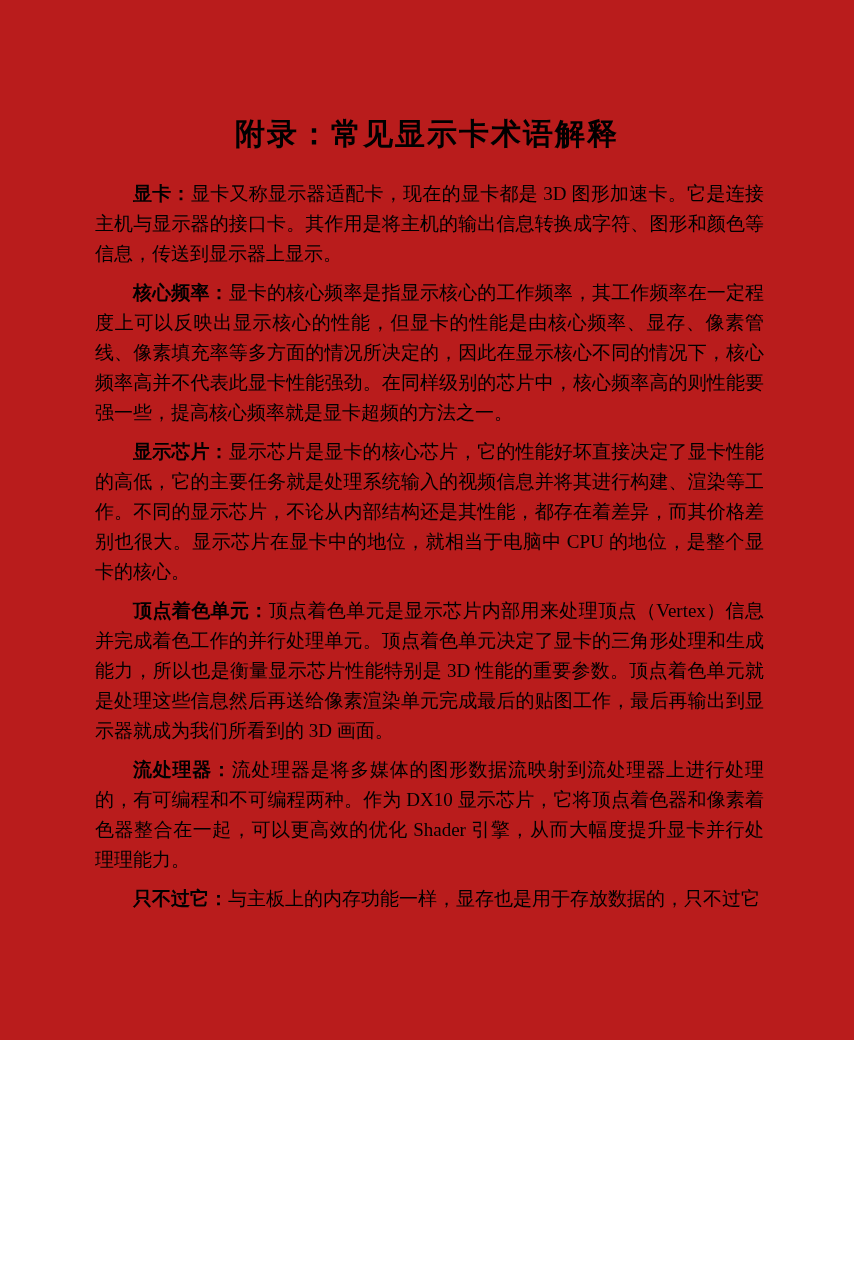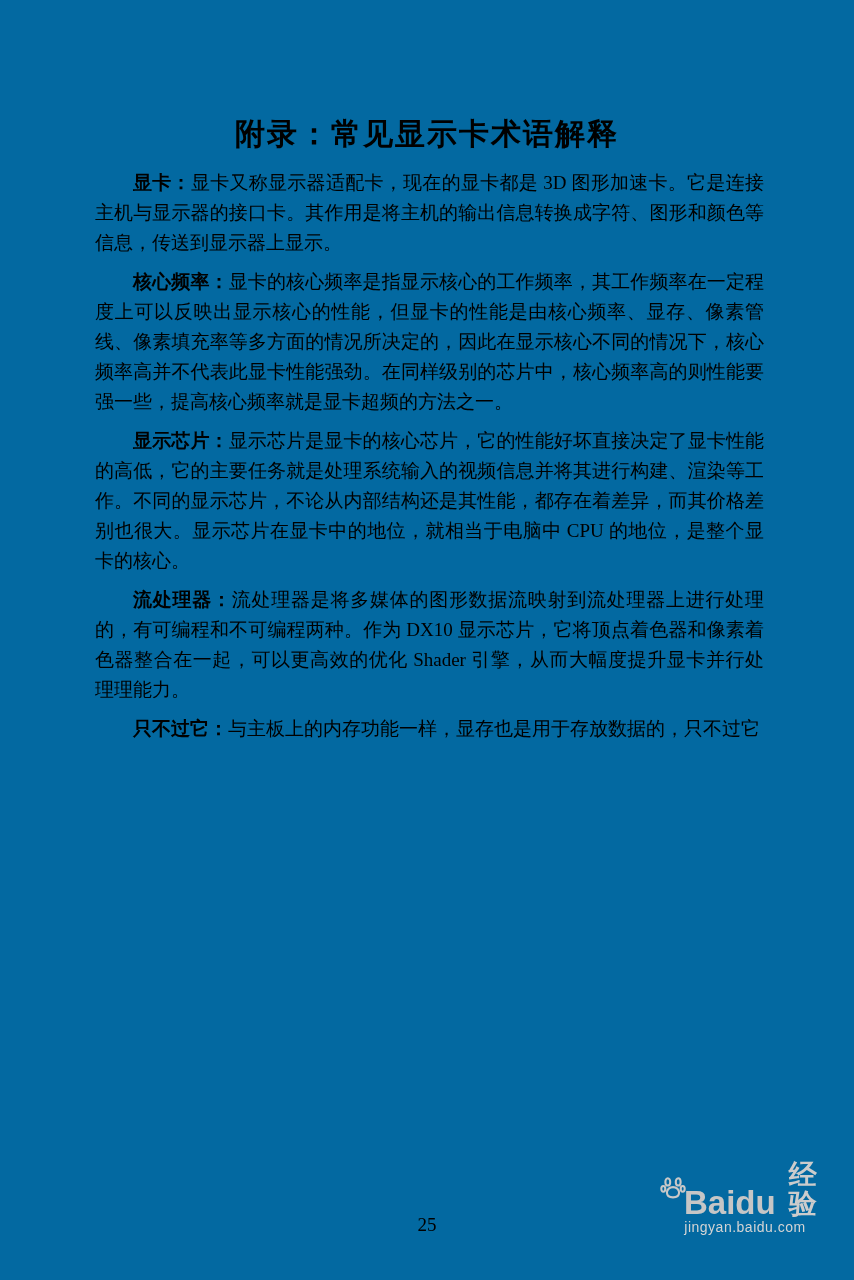--- a/index.html
+++ b/index.html
@@ -3,37 +3,37 @@
 <meta charset="utf-8">
 <style>
   html, body {
     margin: 0;
     padding: 0;
     background: #ffffff;
   }
   .page {
     position: relative;
     width: 854px;
-    height: 1280px;
-    background: #0369a1;
+    height: 1040px;
+    background: #b91c1c;
     overflow: hidden;
     font-family: "Liberation Serif", "DejaVu Serif", serif;
     color: #000000;
   }
   .doc-title {
     margin: 0;
     padding-top: 116px;
     font-size: 30px;
     line-height: 36px;
     font-weight: 700;
     text-align: center;
     letter-spacing: 2px;
   }
   .doc-body {
-    margin: 16px 90px 0 95px;
+    margin: 27px 90px 0 95px;
     font-size: 19px;
     line-height: 30px;
     text-align: justify;
   }
   .para {
     margin: 0 0 9px 0;
     text-indent: 2em;
   }
   .term {
     font-weight: 700;
@@ -98,20 +98,21 @@
   <h1 class="doc-title">附录：常见显示卡术语解释</h1>
 
   <div class="doc-body">
 
     <p class="para"><span class="term">显卡：</span><span>显卡又称显示器适配卡，现在的显卡都是 3D 图形加速卡。它是连接主机与显示器的接口卡。其作用是将主机的输出信息转换成字符、图形和颜色等信息，传送到显示器上显示。</span></p>
 
     <p class="para"><span class="term">核心频率：</span><span>显卡的核心频率是指显示核心的工作频率，其工作频率在一定程度上可以反映出显示核心的性能，但显卡的性能是由核心频率、显存、像素管线、像素填充率等多方面的情况所决定的，因此在显示核心不同的情况下，核心频率高并不代表此显卡性能强劲。在同样级别的芯片中，核心频率高的则性能要强一些，提高核心频率就是显卡超频的方法之一。</span></p>
 
     <p class="para"><span class="term">显示芯片：</span><span>显示芯片是显卡的核心芯片，它的性能好坏直接决定了显卡性能的高低，它的主要任务就是处理系统输入的视频信息并将其进行构建、渲染等工作。不同的显示芯片，不论从内部结构还是其性能，都存在着差异，而其价格差别也很大。显示芯片在显卡中的地位，就相当于电脑中 CPU 的地位，是整个显卡的核心。</span></p>
 
+    <p class="para"><span class="term">顶点着色单元：</span><span>顶点着色单元是显示芯片内部用来处理顶点（Vertex）信息并完成着色工作的并行处理单元。顶点着色单元决定了显卡的三角形处理和生成能力，所以也是衡量显示芯片性能特别是 3D 性能的重要参数。顶点着色单元就是处理这些信息然后再送给像素渲染单元完成最后的贴图工作，最后再输出到显示器就成为我们所看到的 3D 画面。</span></p>
 
 
     <p class="para"><span class="term">流处理器：</span><span>流处理器是将多媒体的图形数据流映射到流处理器上进行处理的，有可编程和不可编程两种。作为 DX10 显示芯片，它将顶点着色器和像素着色器整合在一起，可以更高效的优化 Shader 引擎，从而大幅度提升显卡并行处理理能力。</span></p>
 
     <p class="para"><span class="term">只不过它：</span><span>与主板上的内存功能一样，显存也是用于存放数据的，只不过它</span></p>
 
   </div>
 
   <div class="page-number">25</div>
 

